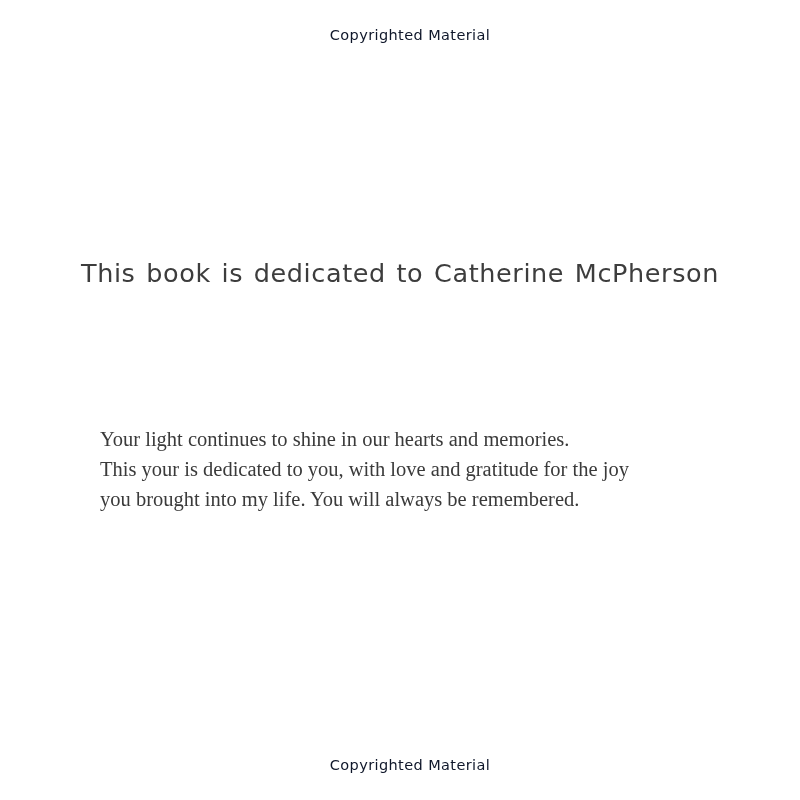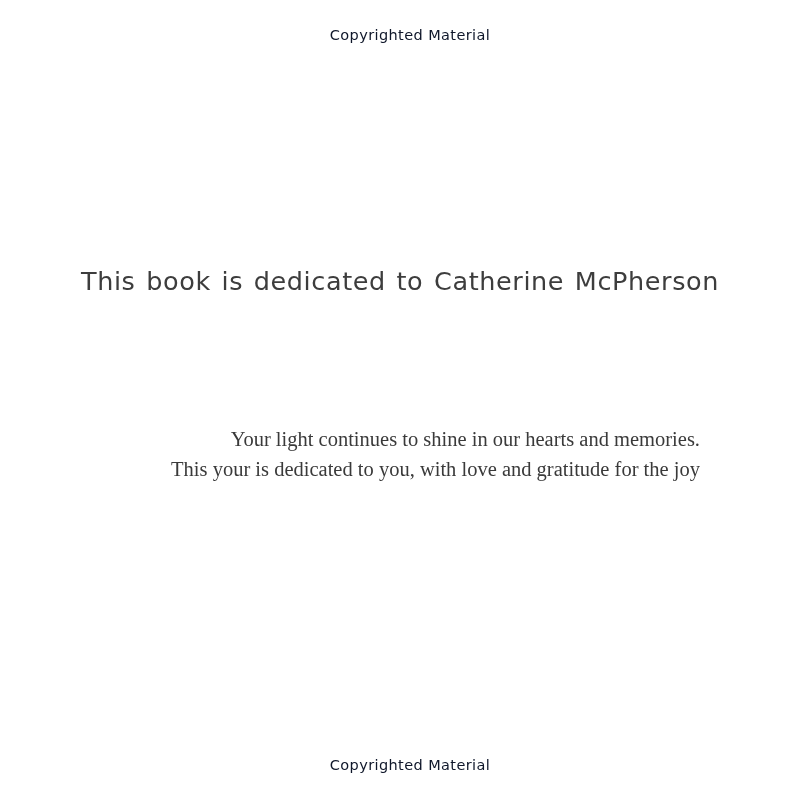--- a/index.html
+++ b/index.html
@@ -42,28 +42,27 @@
     left: 0;
     top: 258px;
     width: 800px;
     text-align: center;
     font-family: "DejaVu Sans", sans-serif;
     font-size: 25.5px;
     font-weight: 400;
     letter-spacing: 0.6px;
     color: #3d3d3d;
     word-spacing: 2px;
-    margin-top: 8px;
   }
   .dedication-body {
     position: absolute;
     left: 100px;
     top: 424px;
     width: 600px;
-    text-align: right;
+    text-align: left;
     font-family: "Liberation Serif", serif;
     font-size: 20.5px;
     line-height: 30px;
     color: #3a3a3a;
   }
   .dedication-body .line {
     display: block;
     white-space: nowrap;
   }
 </style>
@@ -72,17 +71,18 @@
 
 <div class="page">
 
   <div class="watermark watermark-top">Copyrighted Material</div>
 
   <div class="dedication-heading">This book is dedicated to Catherine McPherson</div>
 
   <div class="dedication-body">
     <span class="line">Your light continues to shine in our hearts and memories.</span>
     <span class="line">This your is dedicated to you, with love and gratitude for the joy</span>
+    <span class="line">you brought into my life. You will always be remembered.</span>
   </div>
 
   <div class="watermark watermark-bottom">Copyrighted Material</div>
 
 </div>
 
 </body></html>

